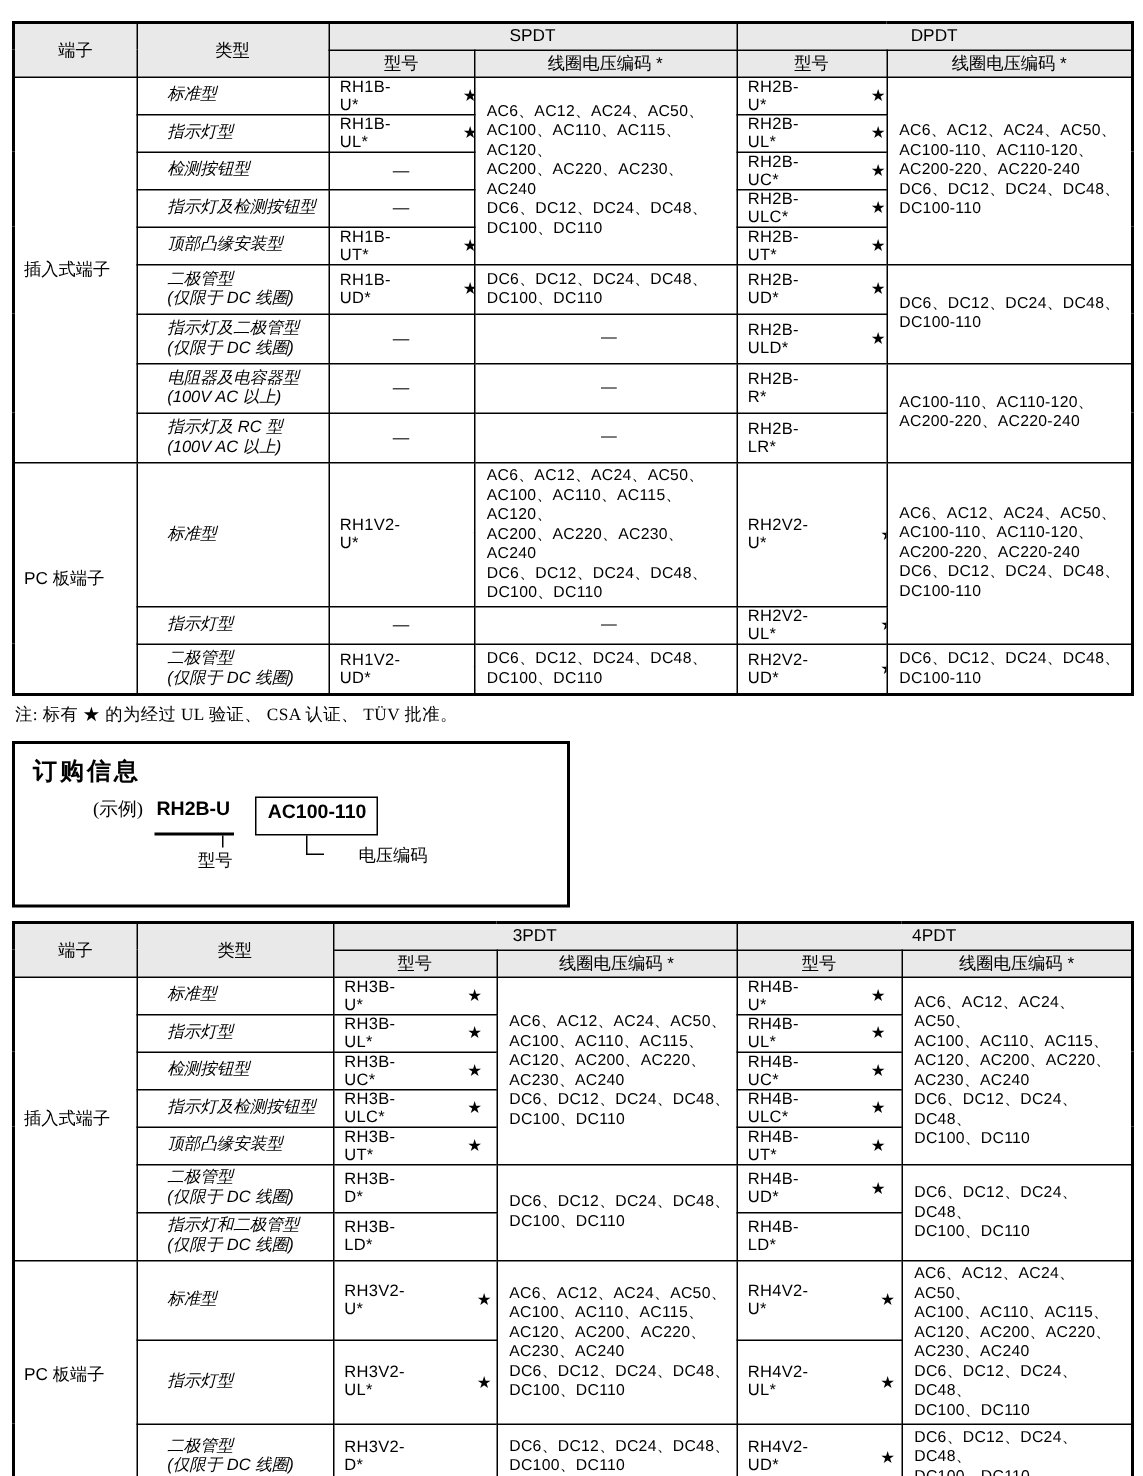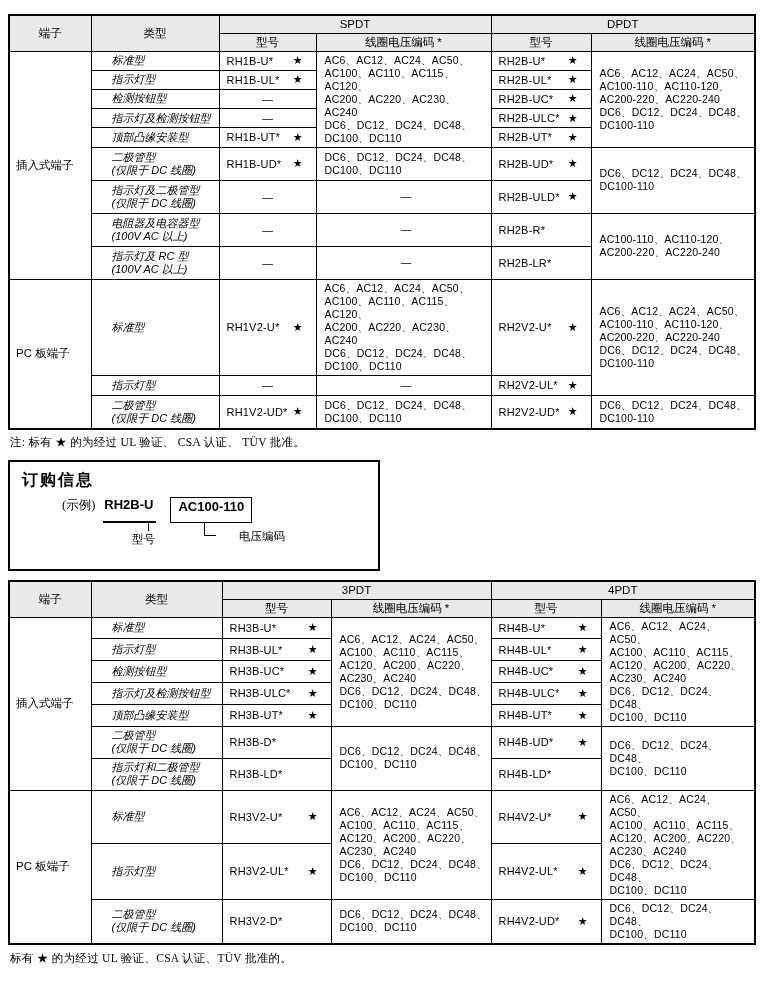--- a/index.html
+++ b/index.html
@@ -22,21 +22,21 @@
     background: #e9e9e9;
     font-weight: normal;
     font-size: 11.5px;
     text-align: center;
     height: 18px;
   }
   td { font-size: 11px; vertical-align: middle; }
   td.terminal { padding-left: 6px; font-size: 11.5px; }
   td.type { padding-left: 20px; white-space: pre-line; line-height: 13px; font-style: italic; }
   td.model { padding: 0; }
-  .mw { display: flex; justify-content: space-between; align-items: center; padding: 0 13px 0 7px; }
+  .mw { display: flex; justify-content: space-between; align-items: center; padding: 0 13px 0 7px; gap: 48px; }
   .mn { font-size: 11px; letter-spacing: 0.2px; }
   .st { font-size: 11px; }
   td.model.dashc .mw { justify-content: center; padding: 0; }
   td.coil {
     padding: 2px 3px 2px 8px;
     white-space: pre-line;
     line-height: 13px;
     font-size: 10.5px;
     letter-spacing: 0.2px;
   }

